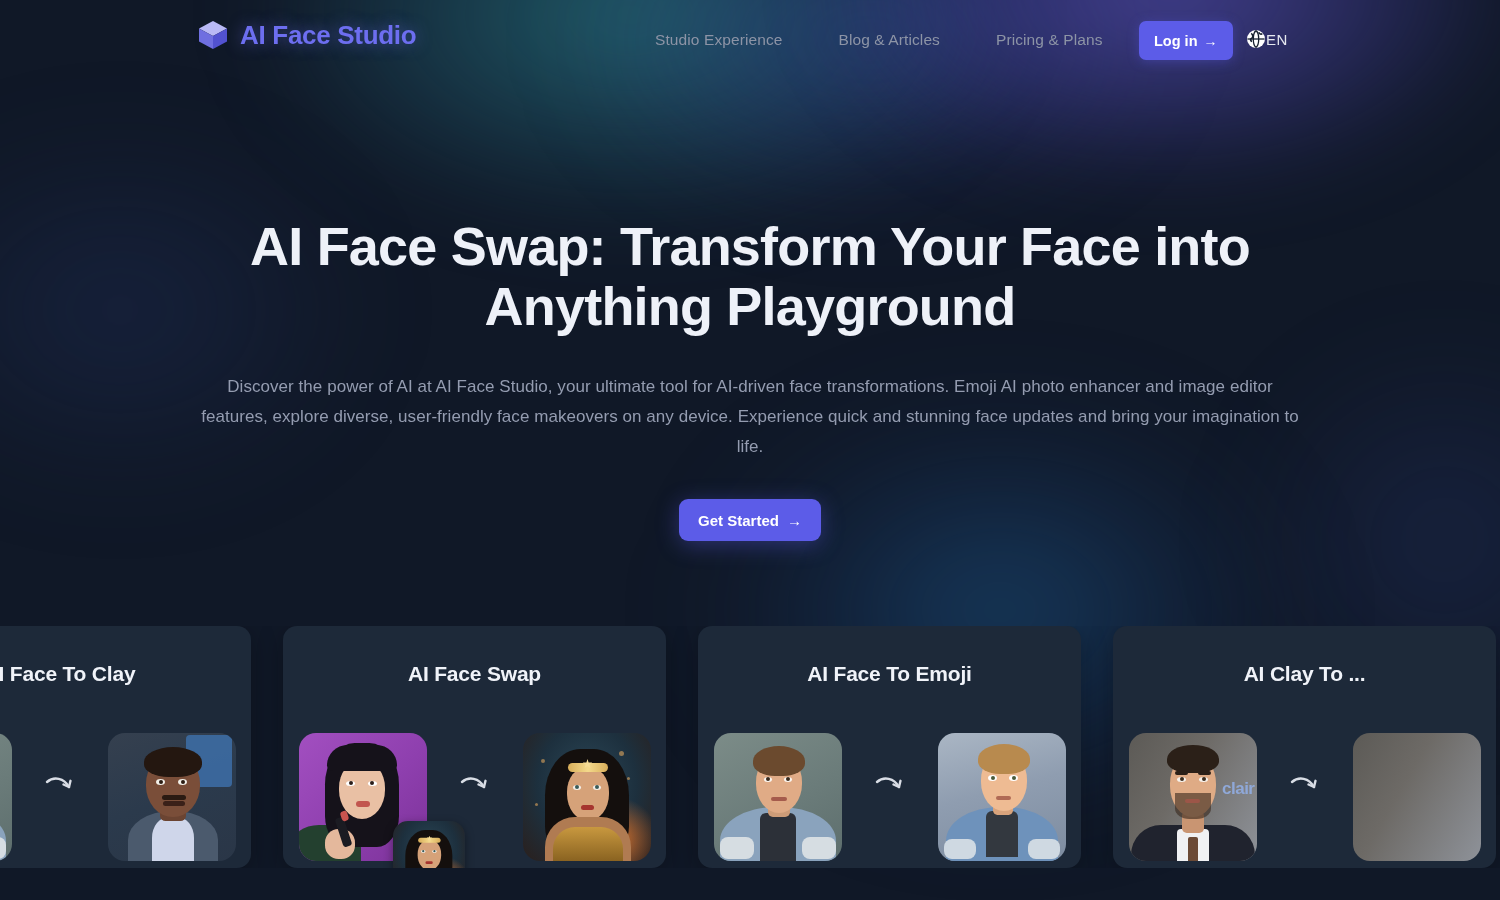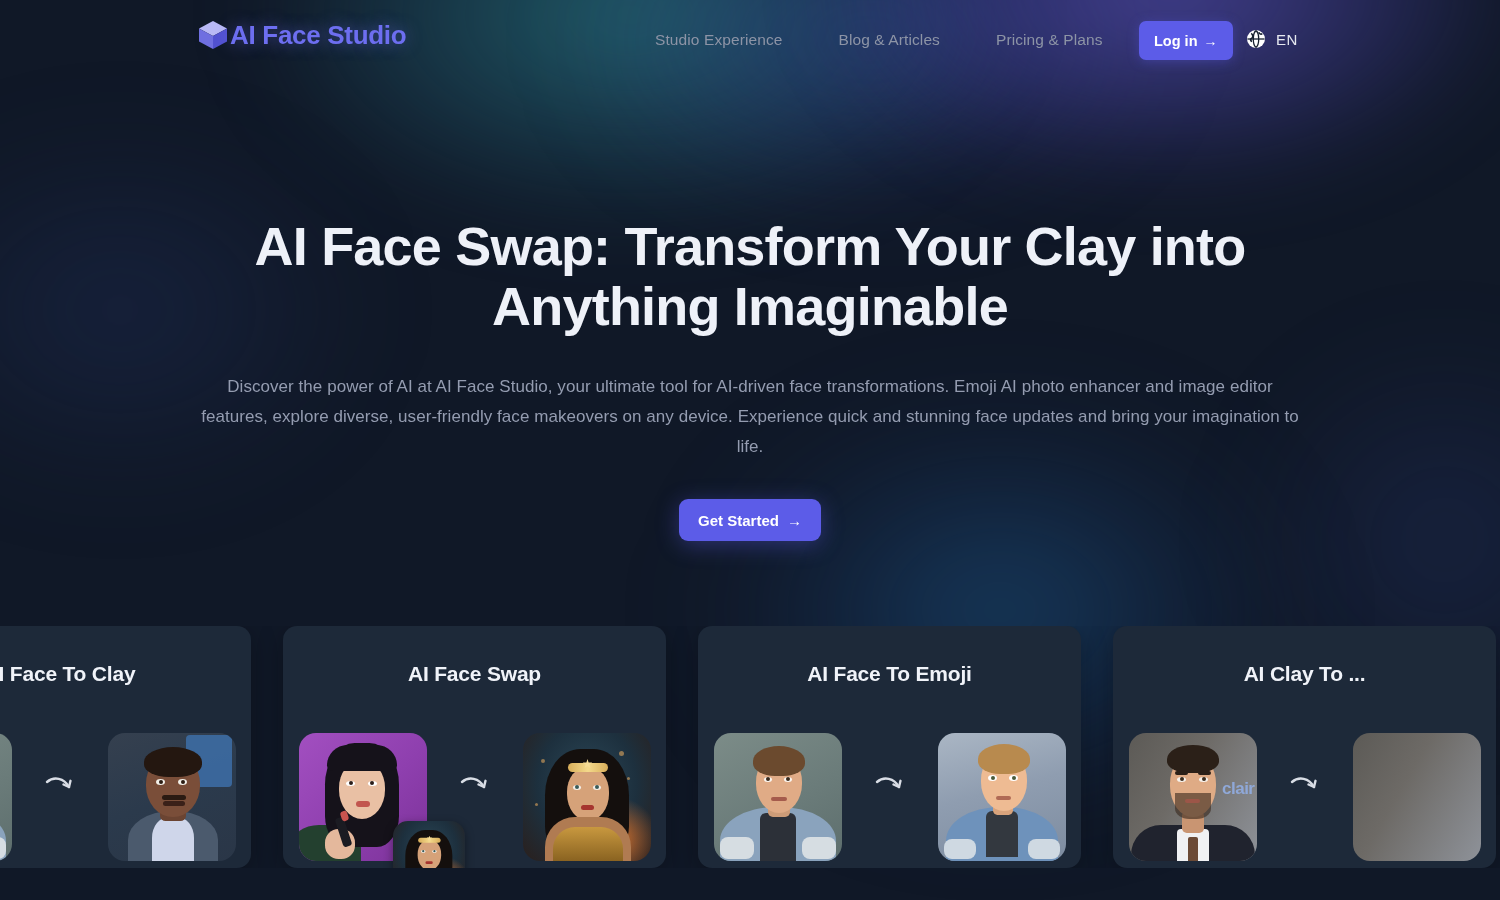--- a/index.html
+++ b/index.html
@@ -43,21 +43,21 @@
     width:430px; height:420px; left:1230px; top:330px;
     background:radial-gradient(ellipse at center, rgba(50,70,150,0.22) 0%, rgba(16,24,39,0) 70%);
     filter:blur(46px);
   }
 
   
   .header {
     position:absolute; left:0; top:0; width:1500px; height:80px;
     display:flex; align-items:center; z-index:10;
   }
-  .brand { position:absolute; left:196px; top:18px; display:flex; align-items:center; }
+  .brand { position:absolute; left:196px; top:18px; display:flex; align-items:center; gap:10px; }
   .cube-icon { width:34px; height:34px; display:block; }
   .brand-name {
     font-size:26px; font-weight:700; letter-spacing:-0.3px;
     color:#6d6ef0;
     text-shadow:0 0 16px rgba(109,110,240,0.55);
   }
 
   .nav { position:absolute; left:655px; top:0; height:80px; display:flex; align-items:center; gap:0; }
   .nav-link {
     color:#8d94a6; font-size:15.5px; letter-spacing:0.1px;
@@ -69,21 +69,21 @@
     position:absolute; left:1139px; top:21px;
     height:39px; padding:0 15px;
     background:#5c5ce8; border:none; border-radius:7px;
     color:#ffffff; font-size:14.5px; font-weight:600;
     font-family:"Liberation Sans", sans-serif;
     display:flex; align-items:center; gap:6px; cursor:pointer;
     box-shadow:0 2px 12px rgba(92,92,232,0.35);
   }
   .login-btn .arr { font-size:14px; }
 
-  .lang { position:absolute; left:1246px; top:29px; display:flex; align-items:center; gap:10px; cursor:pointer; }
+  .lang { position:absolute; left:1246px; top:29px; display:flex; align-items:center; cursor:pointer; }
   .globe { width:20px; height:20px; display:block; }
   .lang-code { color:#e6e9f0; font-size:15px; letter-spacing:0.6px; }
 
   
   .hero { position:absolute; left:0; top:0; width:1500px; z-index:5; }
   .hero-title {
     position:absolute; left:50%; transform:translateX(-50%); top:216px;
     width:1120px; text-align:center;
     font-size:54px; line-height:60px; font-weight:700; letter-spacing:-0.8px;
     color:#eef1f8;
@@ -279,21 +279,21 @@
         <path d="M10 1.6 C13.6 4.2 13.6 15.8 10 18.4" stroke="#16202f" stroke-width="1.3" fill="none"></path>
         <path d="M1.4 10 H18.6" stroke="#16202f" stroke-width="1.3"></path>
         <path d="M5.2 4.4 c2.2 1.4 2.0 4.2 0.2 5.0 c-1.4 .6 -1.0 2.6 .6 3.2" stroke="#16202f" stroke-width="1.6" fill="none"></path>
         <path d="M12.8 3.2 c.6 2.2 2.6 2.4 3.4 1.4" stroke="#16202f" stroke-width="1.6" fill="none"></path>
       </svg>
       <span class="lang-code">EN</span>
     </div>
   </header>
 
   <section class="hero">
-    <h1 class="hero-title">AI Face Swap: Transform Your Clay into Anything Imaginable</h1>
+    <h1 class="hero-title">AI Face Swap: Transform Your Face into Anything Playground</h1>
     <p class="hero-sub">Discover the power of AI at AI Face Studio, your ultimate tool for AI-driven face transformations. Emoji AI photo enhancer and image editor features, explore diverse, user-friendly face makeovers on any device. Experience quick and stunning face updates and bring your imagination to life.</p>
 
     <div class="cta-wrap">
       <button class="cta-btn">
         <span>Get Started</span>
         <span class="arr">→</span>
       </button>
     </div>
   </section>
 

